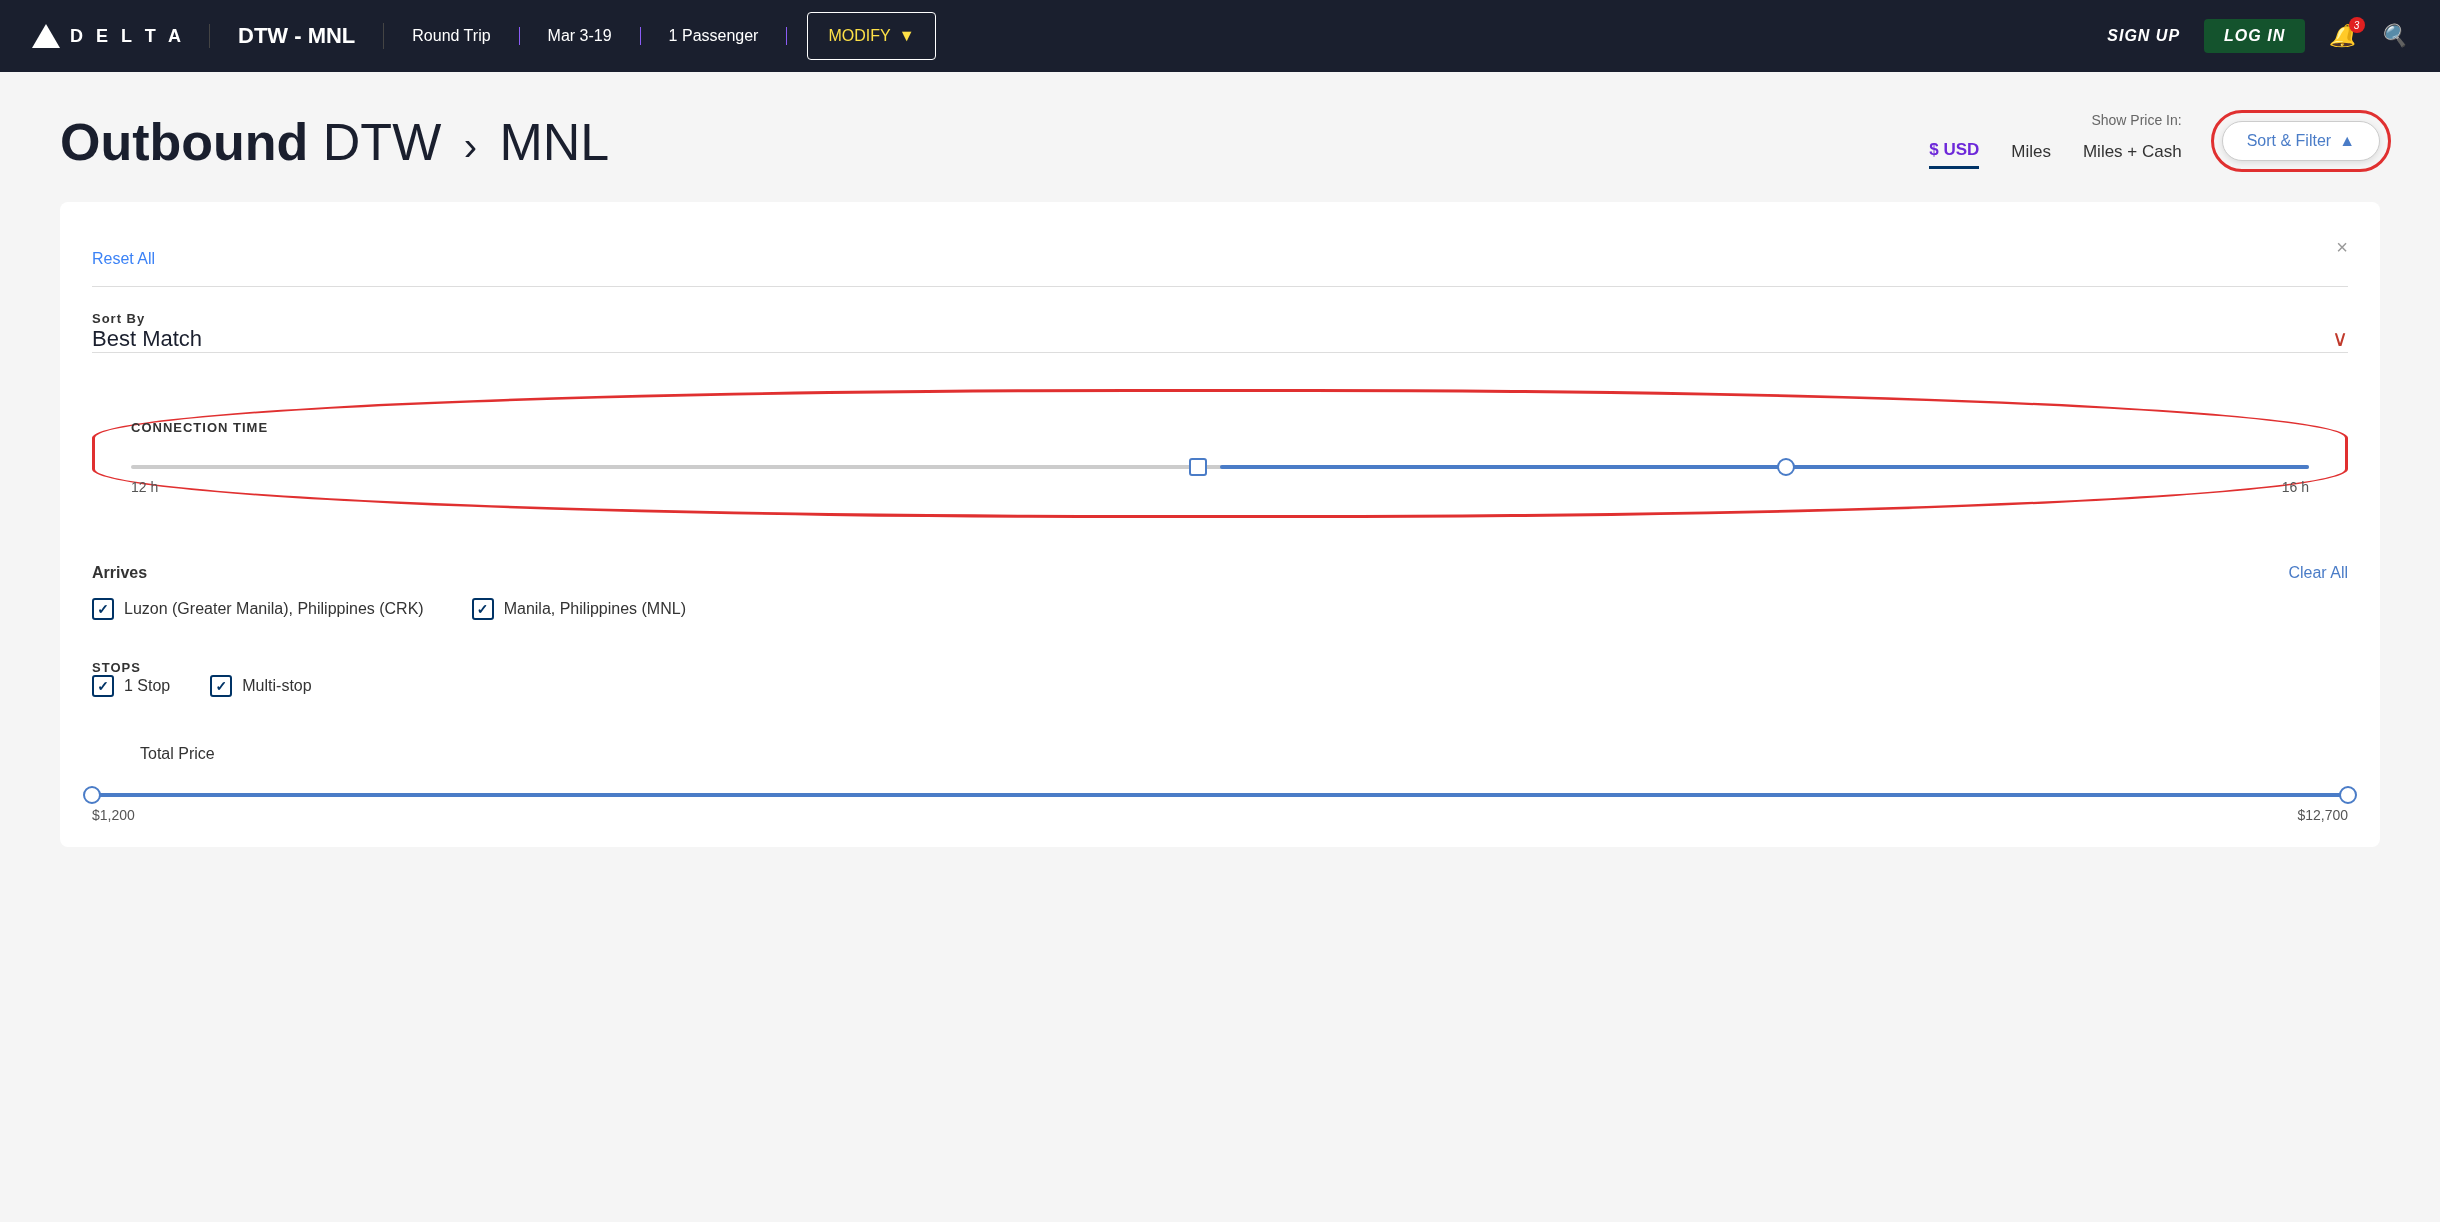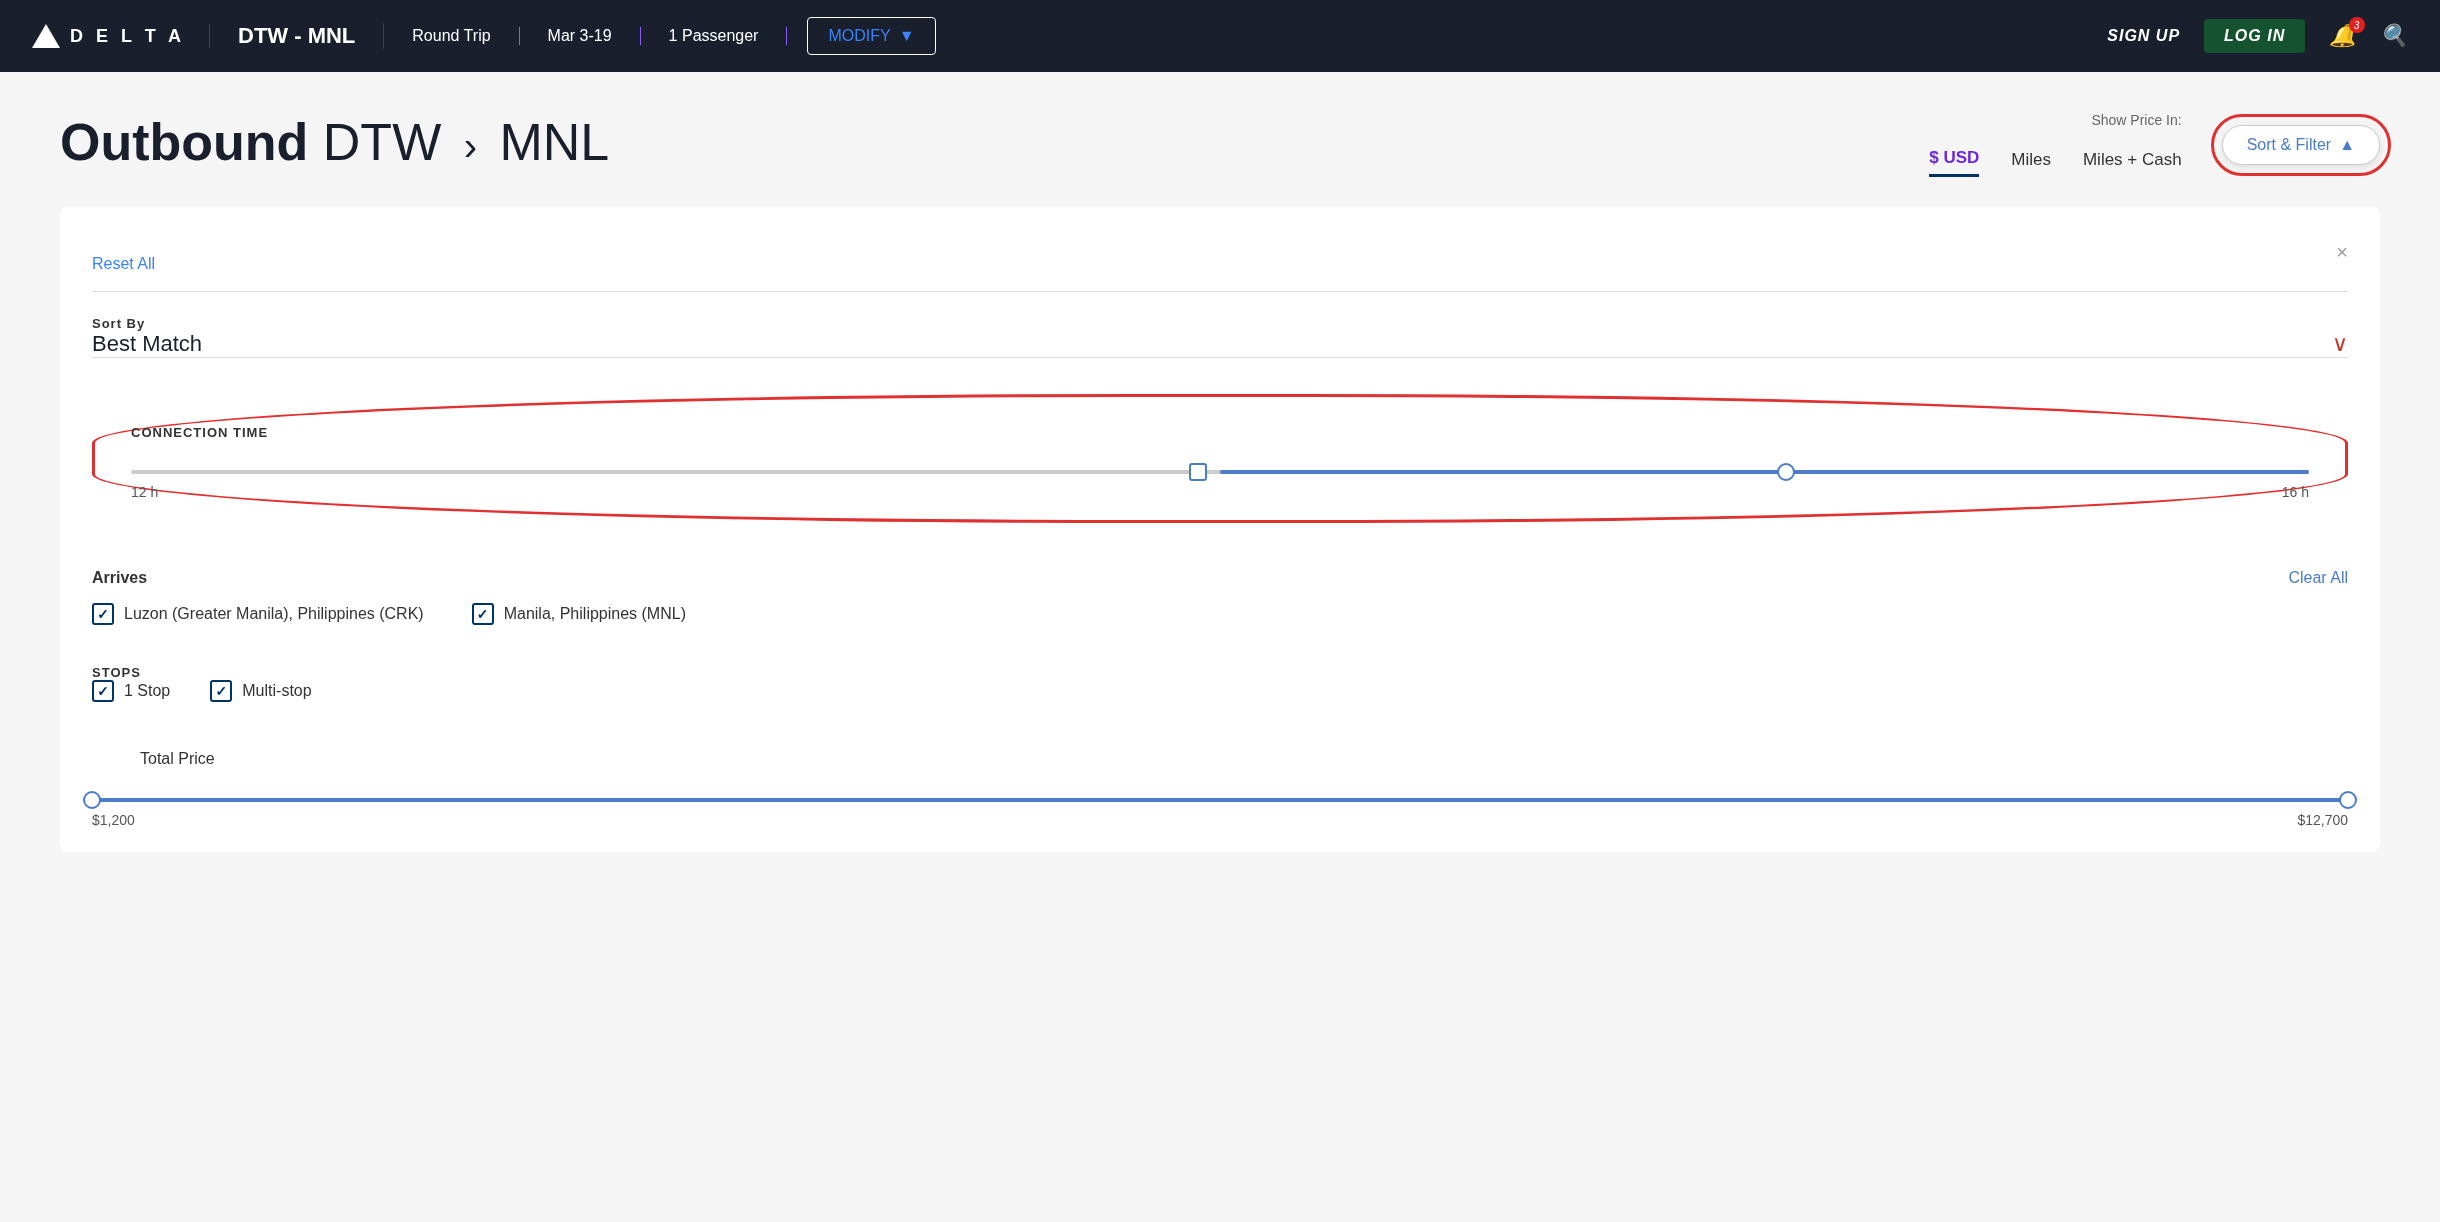--- a/index.html
+++ b/index.html
@@ -45,27 +45,27 @@
       gap: 0;
     }
     .header-nav-item {
       color: white;
       font-size: 16px;
       padding: 0 28px;
       border-right: 1px solid #8b5cf6;
       white-space: nowrap;
     }
     .header-modify {
-      color: #3b82f6;
+      color: #fde047;
       font-size: 16px;
       padding: 2px 20px;
       border: 1px solid white;
       border-radius: 4px;
       margin: 0 20px;
-      height: 38px;
+      height: 48px;
       display: flex;
       align-items: center;
       gap: 8px;
       cursor: pointer;
     }
     .header-right {
       margin-left: auto;
       display: flex;
       align-items: center;
       gap: 24px;
@@ -143,21 +143,21 @@
     .arrow-symbol {
       font-size: 40px;
       color: #1a1f2e;
       margin: 0 8px;
     }
 
     .price-controls {
       display: flex;
       flex-direction: column;
       align-items: flex-end;
-      gap: 20px;
+      gap: 12px;
     }
     .price-label {
       color: #666;
       font-size: 14px;
     }
     .price-options {
       display: flex;
       gap: 32px;
       align-items: center;
     }

